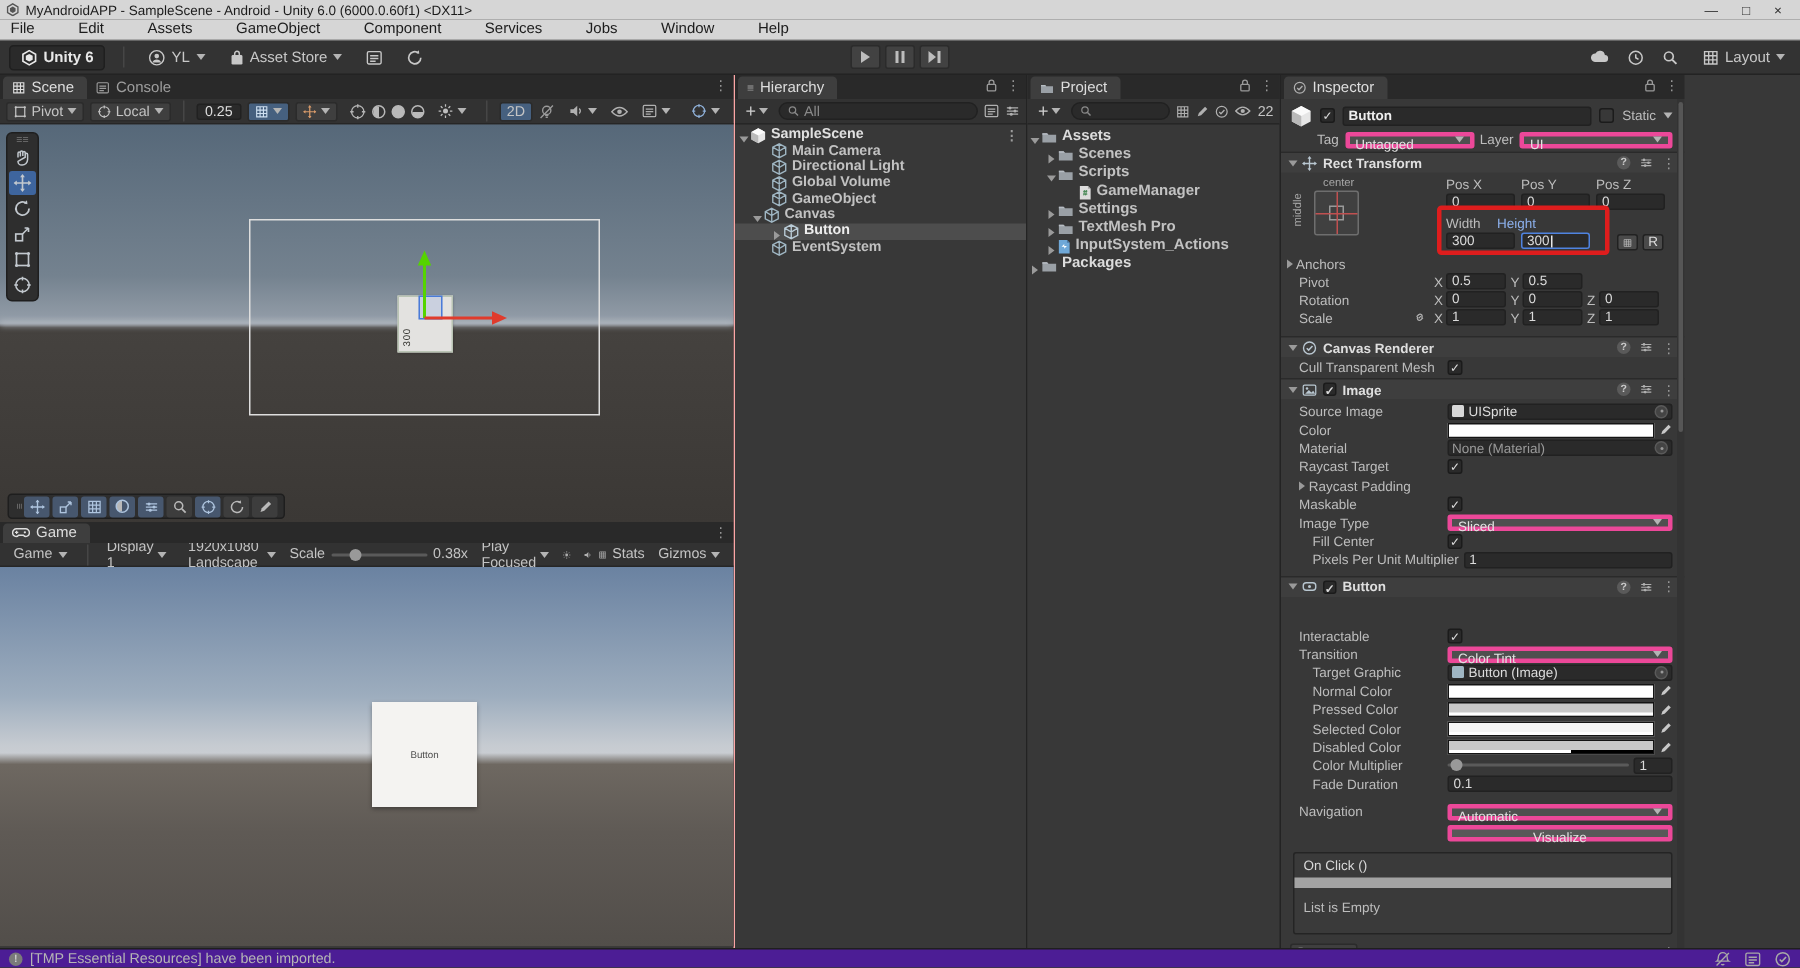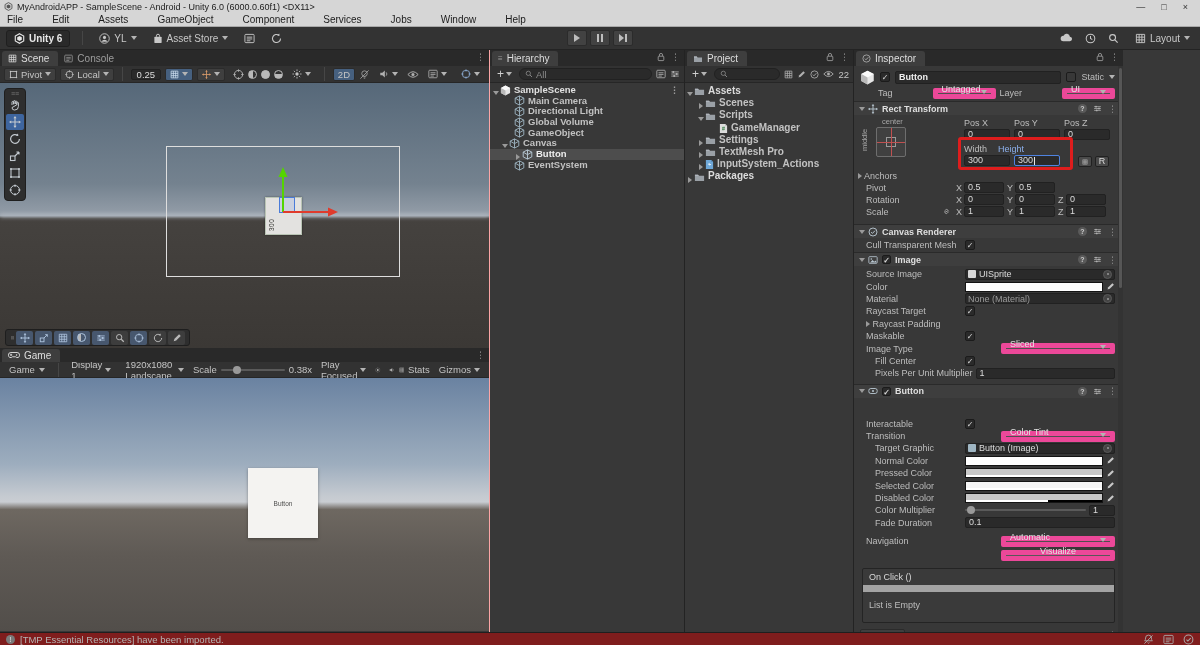--- a/index.html
+++ b/index.html
@@ -97,22 +97,22 @@
 
   
   .insp-body { flex:1; font-size:9px; color:#bdbdbd; position:relative; overflow:hidden; }
   .irow { display:flex; align-items:center; padding:0 8px 0 12px; height:12.4px; gap:3px; }
   .ilabel { flex:0 0 96px; white-space:nowrap; }
   .ilabel.ind1 { padding-left:9px; }
   .ifield-area { flex:1; display:flex; align-items:center; gap:3px; min-width:0; }
   .tfield { background:#2a2a2a; border:1px solid #212121; border-radius:2px; height:11px;
     line-height:9px; padding:0 3px; color:#dcdcdc; display:flex; align-items:center; }
   .grow { flex:1; }
-  .drop { background:#4f4f4f; border:5px solid #ec4899; border-radius:2px; height:11px;
-    padding:0 4px; color:#e2e2e2; display:flex; align-items:flex-end; justify-content:space-between; flex:1;margin-left:36px; }
+  .drop { background:#4f4f4f; border:3px solid #ec4899; border-radius:2px; height:11px;
+    padding:0 4px; color:#e2e2e2; display:flex; align-items:flex-start; justify-content:space-between; flex:1; }
   .chk { width:10px; height:10px; background:#2a2a2a; border:1px solid #1b1b1b; border-radius:2px;
     color:#dadada; font-size:8px; line-height:9px; text-align:center; }
   .swatch { flex:1; height:10px; border:1px solid #141414; position:relative; }
   .swatch .alpha { position:absolute; left:0; bottom:0; height:2px; width:100%; background:#fff; }
   .swatch .alpha.half { background:linear-gradient(90deg,#fff 0 60%,#000 60% 100%); }
   .comp-head { display:flex; align-items:center; gap:4px; height:14px; padding:0 6px;
     border-top:1px solid #2a2a2a; background:#3e3e3e; color:#dfdfdf; font-weight:bold; }
   .comp-head .hicons { margin-left:auto; display:flex; gap:6px; align-items:center; font-weight:normal; }
   .helpc { width:9px; height:9px; border-radius:50%; background:#5a5a5a; color:#ccc; font-size:7px;
     line-height:9px; text-align:center; font-weight:bold; }
@@ -127,21 +127,21 @@
   .focusfield { border:1px solid #4f83e0 !important; }
   .cursorbar { width:1px; height:8px; background:#e8e8e8; margin-left:1px; }
   .onclick { margin:6px 8px 0 8px; border:1px solid #242424; background:#3a3a3a; border-radius:2px; }
   .onclick .ochead { padding:3px 6px; border-bottom:7px solid #a3a3a3; color:#d8d8d8; }
   .onclick .ocbody { padding:8px 6px 12px 6px; color:#bdbdbd; }
   .ifooter { display:flex; align-items:center; margin:6px 6px 0 6px; gap:4px; }
   .ifooter .line { flex:1; height:1px; background:#555; }
   .vscroll { position:absolute; right:0; top:0; bottom:0; width:5px; background:#333; }
   .vscroll .thumb { position:absolute; left:1px; right:1px; top:2px; height:220px; background:#565656; border-radius:2px; }
 
-  .statusbar { height:13px; background:#7f1d1d; border-top:1px solid #1f1f1f; display:flex;
+  .statusbar { height:13px; background:#4c1d95; border-top:1px solid #1f1f1f; display:flex;
     align-items:center; gap:5px; padding:0 6px; font-size:9.5px; color:#b5b5b5; }
   .statusbar .sicons { margin-left:auto; display:flex; gap:9px; align-items:center; }
 
   .circ { display:inline-block; width:9px; height:9px; border-radius:50%; border:1px solid #b9b9b9; }
   .circ.fill { background:#b9b9b9; }
   .circ.half { background:linear-gradient(90deg,#b9b9b9 50%,transparent 50%); }
   svg.ic { display:block; }
 </style>
 </head>
 <body>

